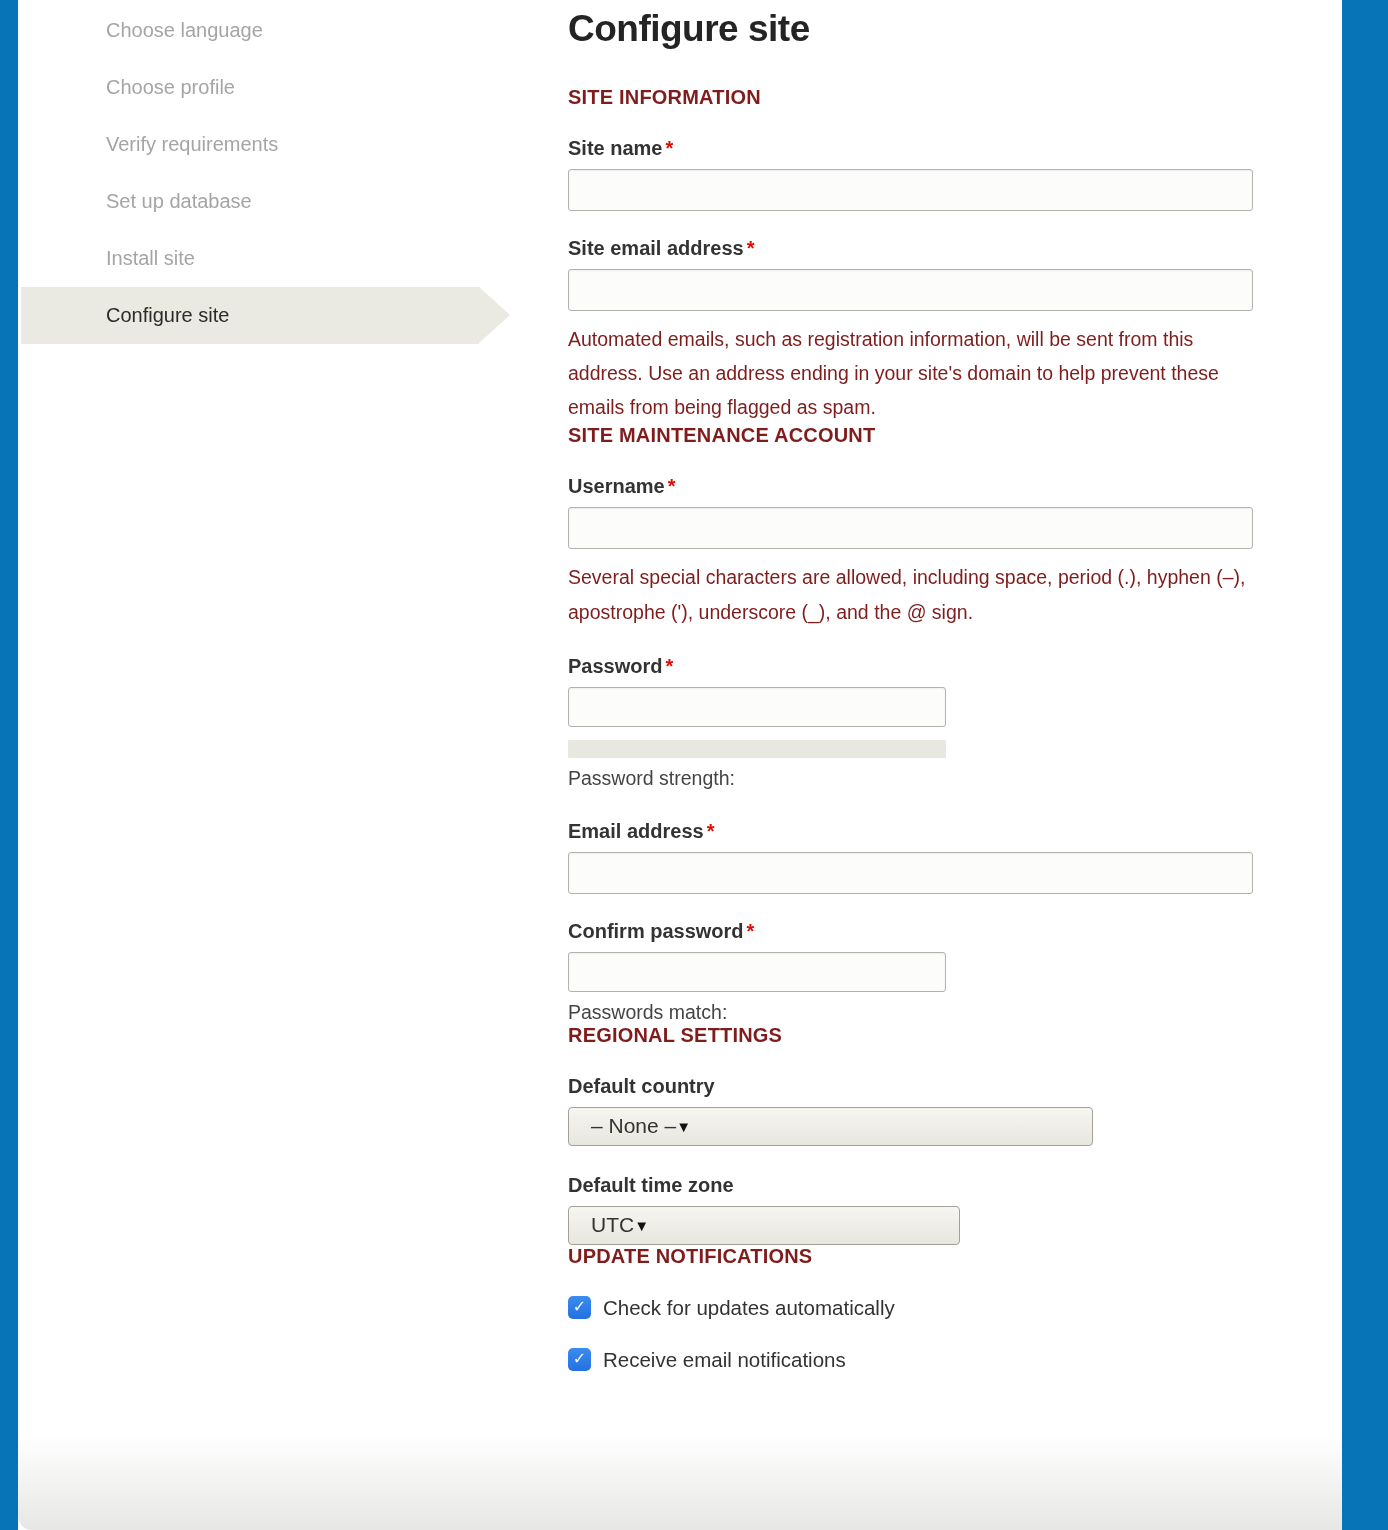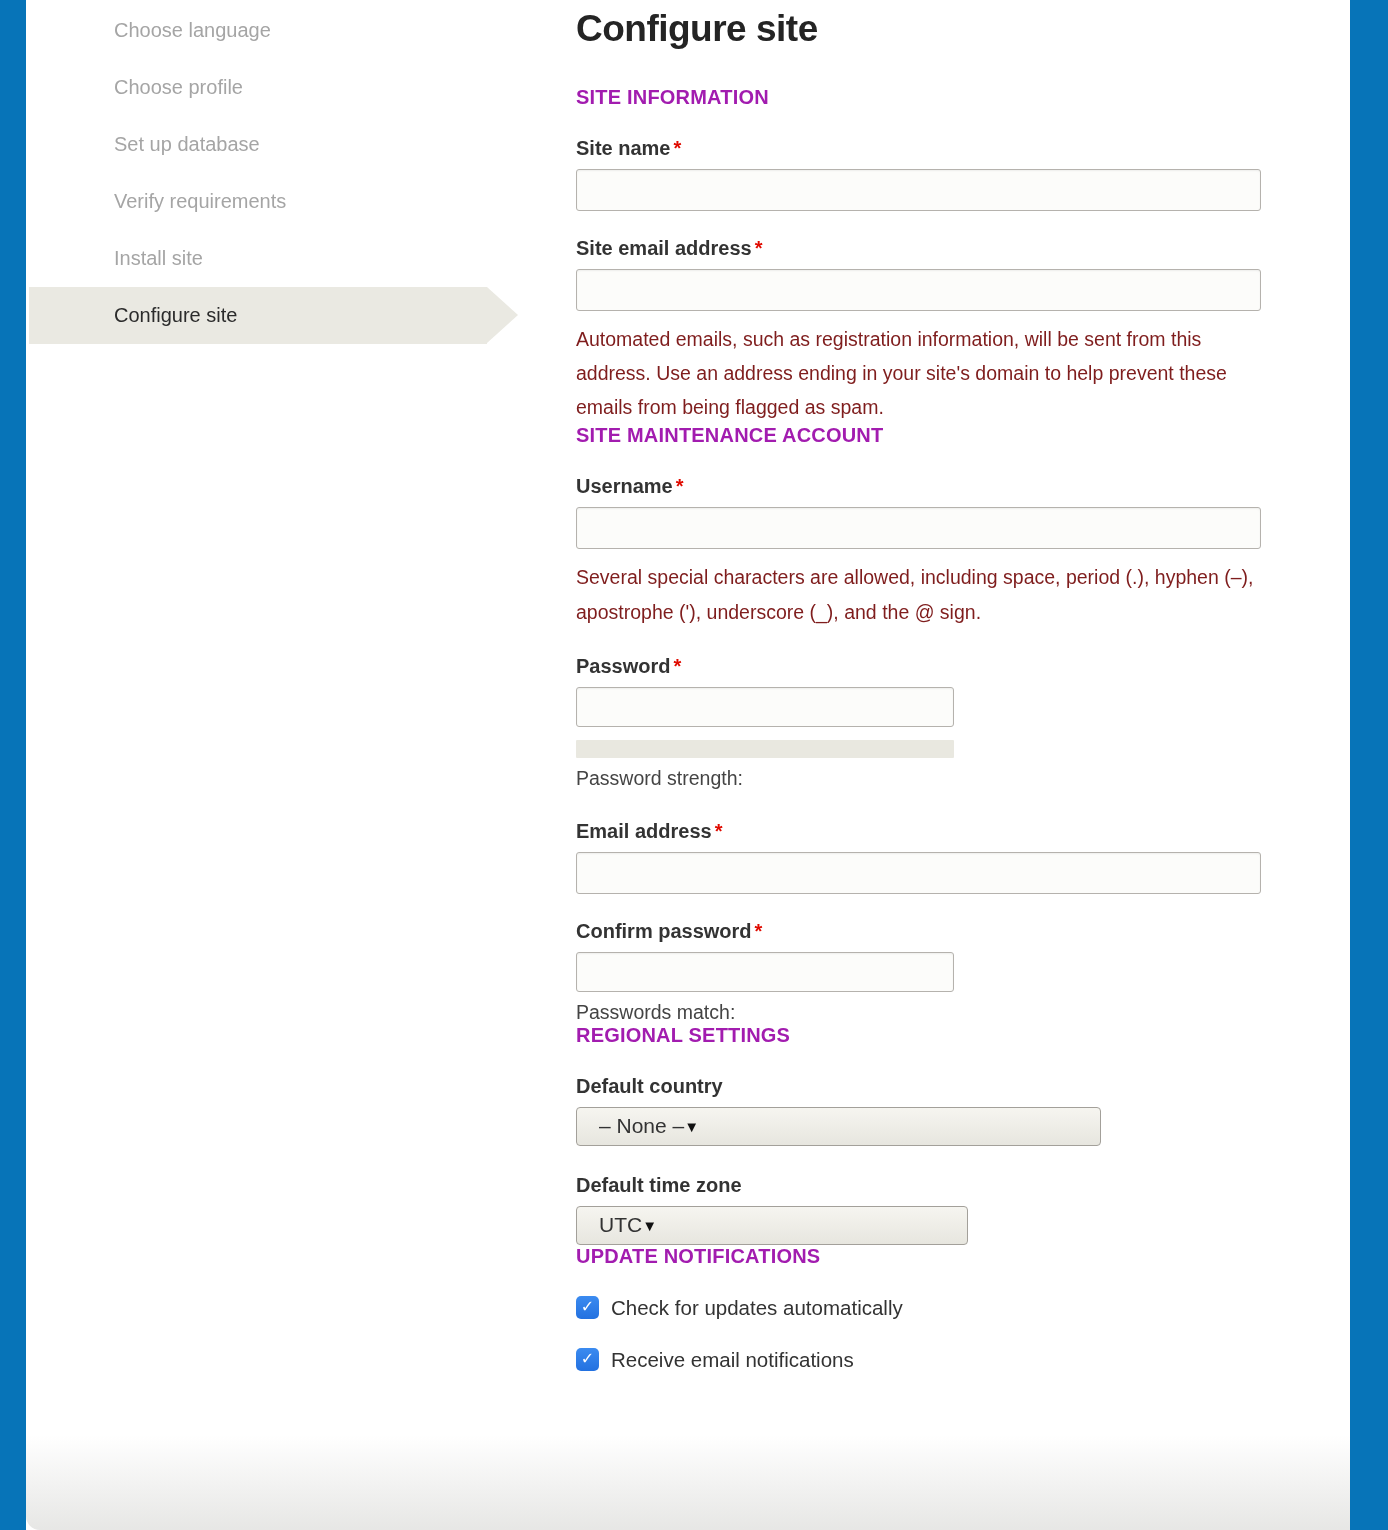--- a/index.html
+++ b/index.html
@@ -10,21 +10,21 @@
   }
   .screen {
     position: relative;
     width: 1388px;
     height: 1530px;
     background: #0774b8;
     overflow: hidden;
   }
   .content {
     position: absolute;
-    left: 26px;
+    left: 18px;
     top: 0;
     width: 1324px;
     height: 1530px;
     background: #ffffff;
     overflow: hidden;
   }
   .layout { display: flex; }
 
   
   .sidebar { width: 550px; flex: 0 0 550px; padding-top: 2px; }
@@ -61,21 +61,21 @@
     font-size: 37px;
     font-weight: bold;
     color: #242424;
     letter-spacing: -0.5px;
     margin: 2px 0 36px;
   }
   .section + .section { }
   .section-title {
     font-size: 20px;
     font-weight: bold;
-    color: #a21caf;
+    color: #7f1d1d;
     margin-bottom: 28px;
     letter-spacing: 0.2px;
   }
   .field { margin-top: 26px; }
   .field:first-of-type { margin-top: 0; }
   .field-label {
     display: block;
     font-size: 20px;
     font-weight: bold;
     color: #333333;
@@ -178,22 +178,22 @@
 <body>
 
 <div class="screen">
   <div class="content">
     <div class="layout">
 
       <div class="sidebar">
         <ul class="steps">
           <li class="step">Choose language</li>
           <li class="step">Choose profile</li>
+          <li class="step">Verify requirements</li>
           <li class="step">Set up database</li>
-          <li class="step">Verify requirements</li>
           <li class="step">Install site</li>
           <li class="step active">Configure site</li>
         </ul>
       </div>
 
       <div class="main">
         <h1 class="page-title">Configure site</h1>
 
         <div class="section">
           <div class="section-title">SITE INFORMATION</div>

